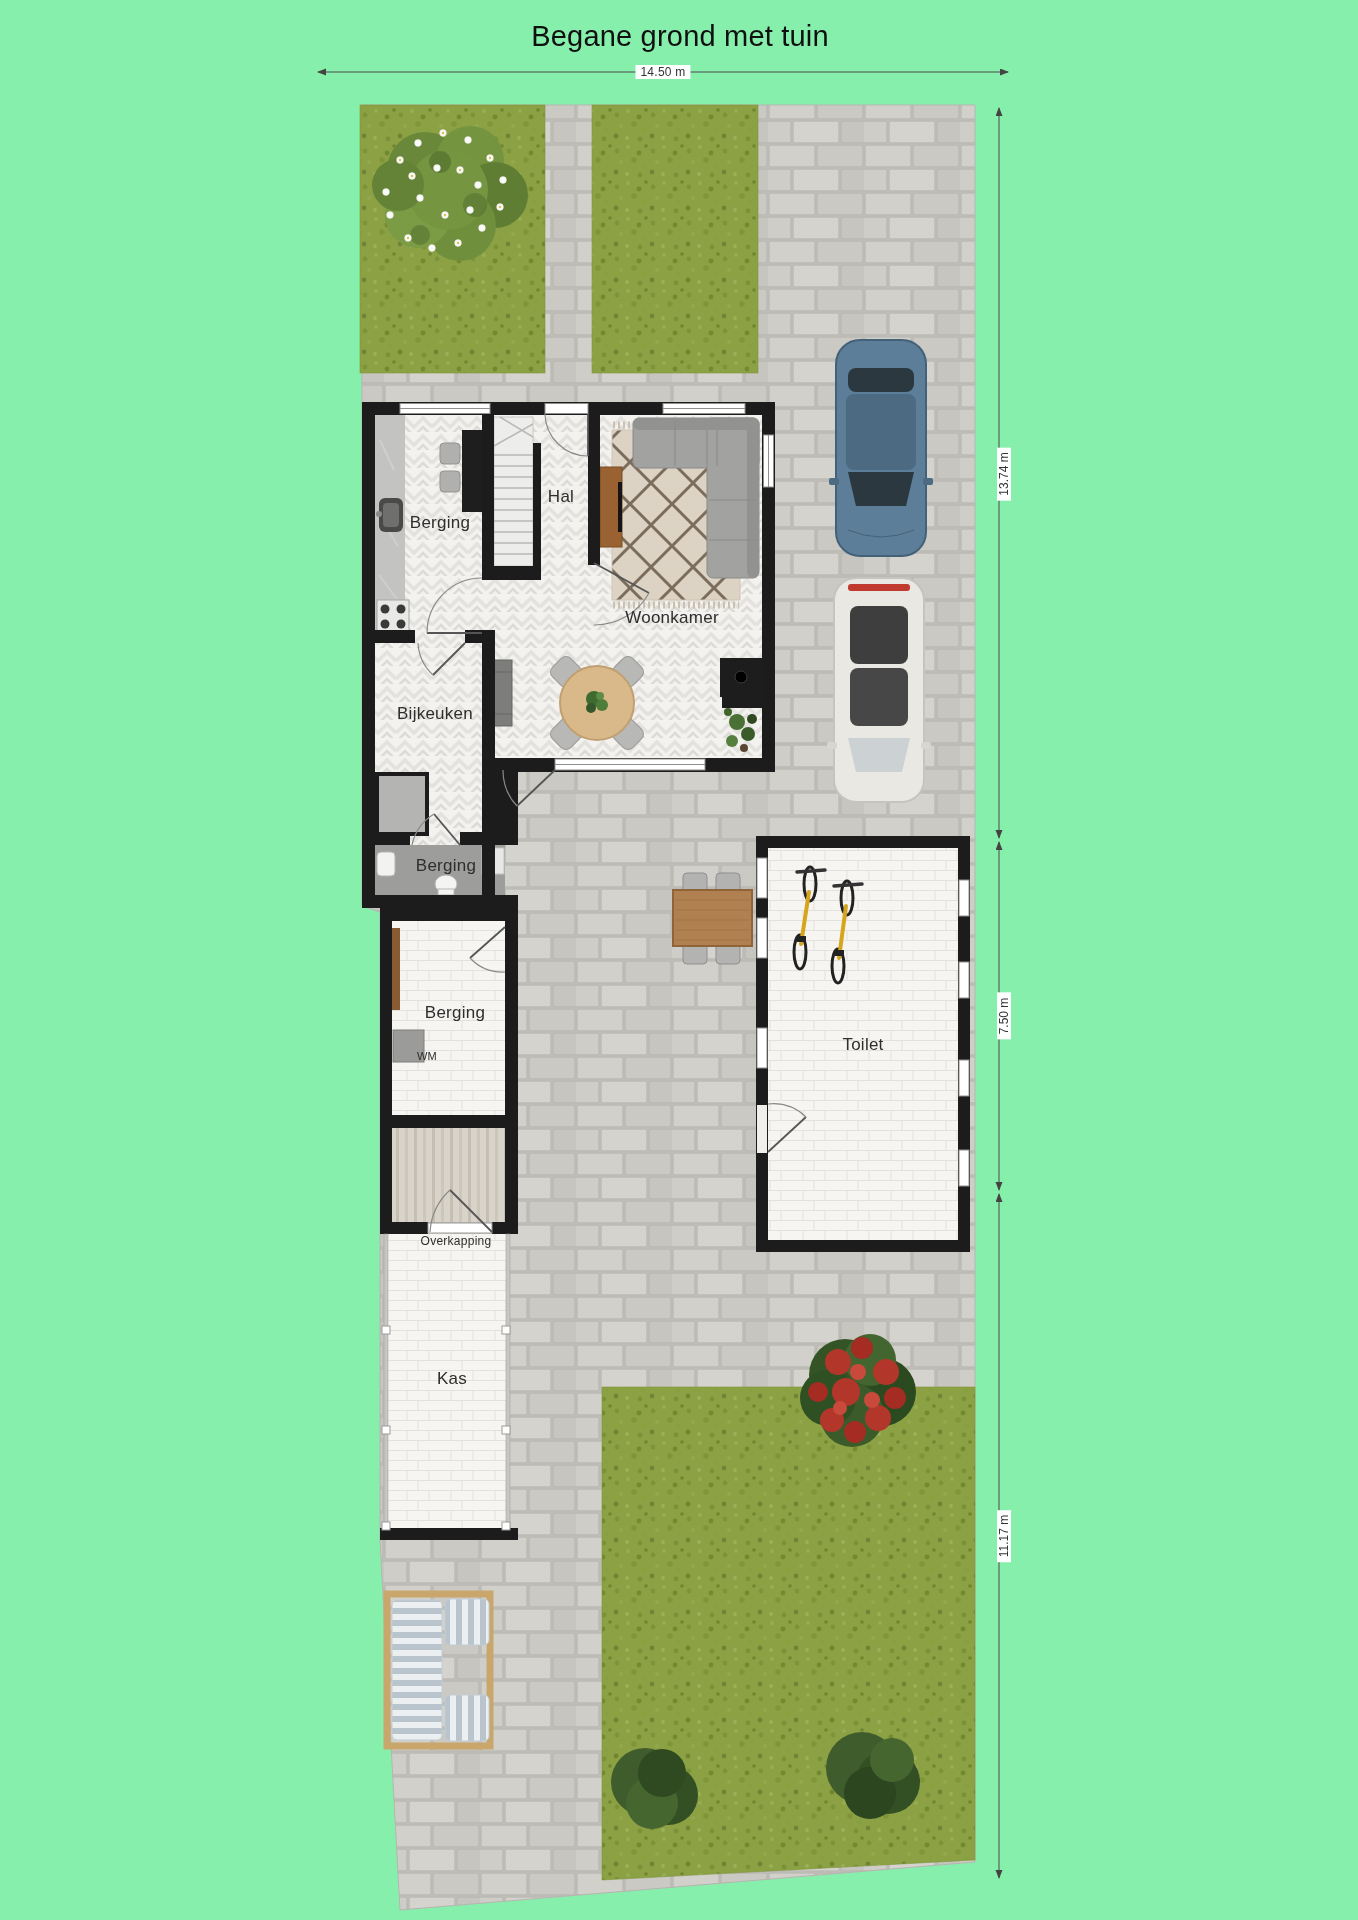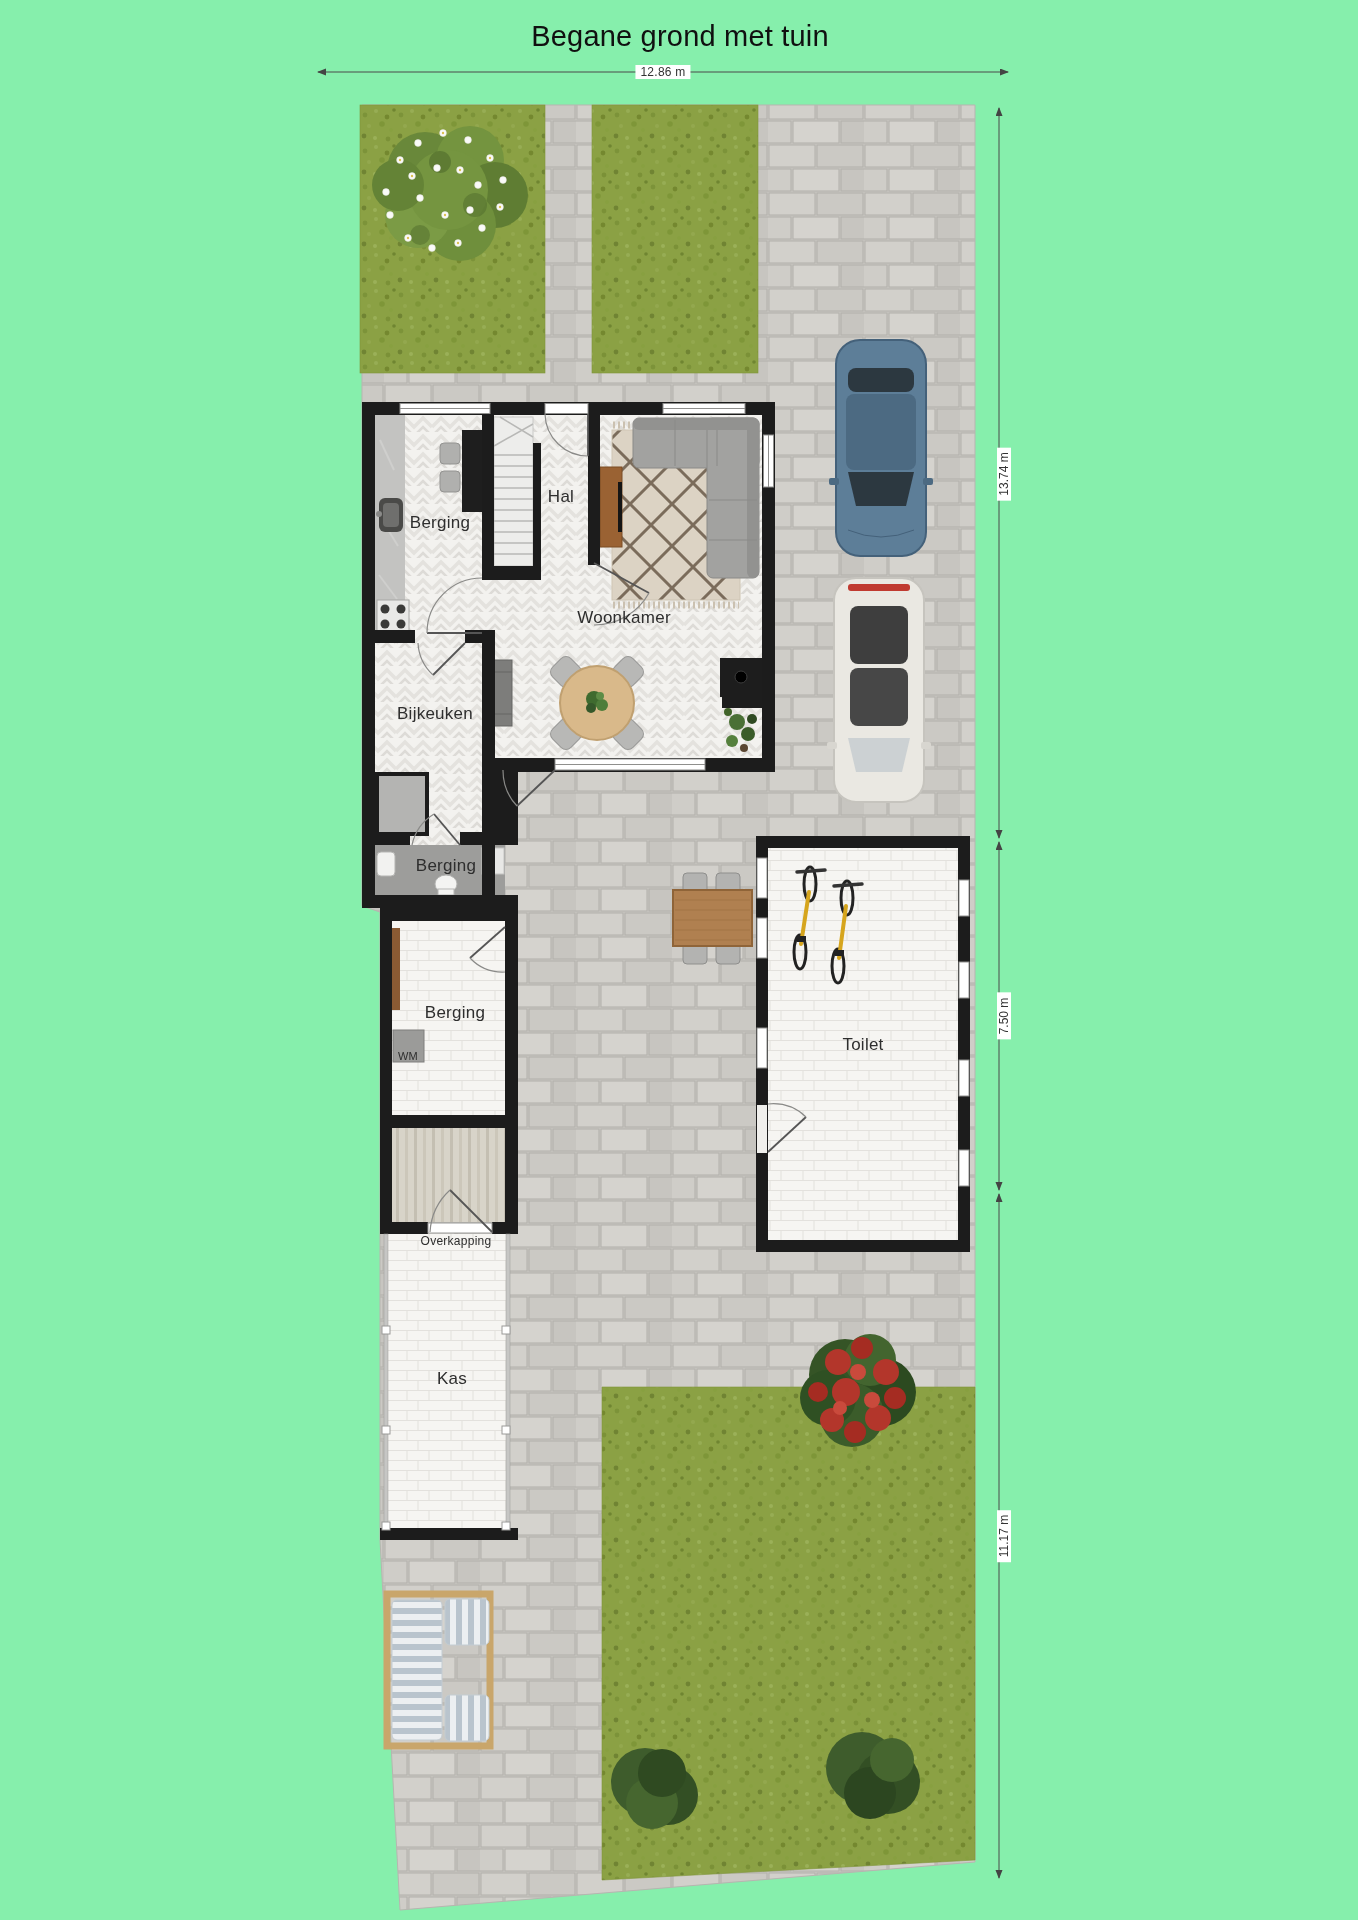--- a/index.html
+++ b/index.html
@@ -2,21 +2,21 @@
 <html><head>
 <meta charset="utf-8">
 <style>
   html,body{margin:0;padding:0;background:#fff;}
   .plan{position:relative;width:1358px;height:1920px;background:#86efac;font-family:"Liberation Sans",sans-serif;overflow:hidden;}
   .plan svg{position:absolute;left:0;top:0;}
   .lbl{position:absolute;transform:translate(-50%,-50%);color:#2e2e2e;font-size:17px;white-space:nowrap;letter-spacing:.25px;}
   .title{font-size:29px;color:#101010;letter-spacing:.2px;}
   .dim{font-size:12px;color:#333;background:#fff;padding:0 5px;}
   .dimv{position:absolute;transform:translate(-50%,-50%) rotate(-90deg);font-size:12px;color:#333;background:#fff;padding:0 5px;white-space:nowrap;}
-  .small{font-size:11px;}
+  .small{font-size:11px;margin-left:19px;}
 </style>
 </head>
 <body>
 
 <div class="plan">
 
 <svg width="1358" height="1920" viewBox="0 0 1358 1920">
 <defs>
   <pattern id="pav" width="96" height="48" patternUnits="userSpaceOnUse">
     <rect width="96" height="48" fill="#c9c7c2"></rect>
@@ -403,28 +403,28 @@
 
 <g stroke="#4a4a4a" stroke-width="1">
   <line x1="318" y1="72" x2="1008" y2="72" marker-start="url(#ah)" marker-end="url(#ah)"></line>
   <line x1="999" y1="108" x2="999" y2="838" marker-start="url(#ah)" marker-end="url(#ah)"></line>
   <line x1="999" y1="842" x2="999" y2="1190" marker-start="url(#ah)" marker-end="url(#ah)"></line>
   <line x1="999" y1="1194" x2="999" y2="1878" marker-start="url(#ah)" marker-end="url(#ah)"></line>
 </g>
 </svg>
 
 <div class="lbl title" style="left:680px;top:36px">Begane grond met tuin</div>
-<div class="lbl dim" style="left:663px;top:72px">12.86 m</div>
+<div class="lbl dim" style="left:663px;top:72px">14.50 m</div>
 <div class="dimv" style="left:1004px;top:474px">13.74 m</div>
 <div class="dimv" style="left:1004px;top:1016px">7.50 m</div>
 <div class="dimv" style="left:1004px;top:1536px">11.17 m</div>
 
 <div class="lbl" style="left:440px;top:523px">Berging</div>
 <div class="lbl" style="left:561px;top:497px">Hal</div>
-<div class="lbl" style="left:624px;top:618px">Woonkamer</div>
+<div class="lbl" style="left:672px;top:618px">Woonkamer</div>
 <div class="lbl" style="left:435px;top:714px">Bijkeuken</div>
 <div class="lbl" style="left:446px;top:866px">Berging</div>
 <div class="lbl" style="left:455px;top:1013px">Berging</div>
 <div class="lbl small" style="left:408px;top:1056px">WM</div>
 <div class="lbl" style="left:456px;top:1241px;font-size:12px">Overkapping</div>
 <div class="lbl" style="left:452px;top:1379px">Kas</div>
 <div class="lbl" style="left:863px;top:1045px">Toilet</div>
 
 </div>
 

